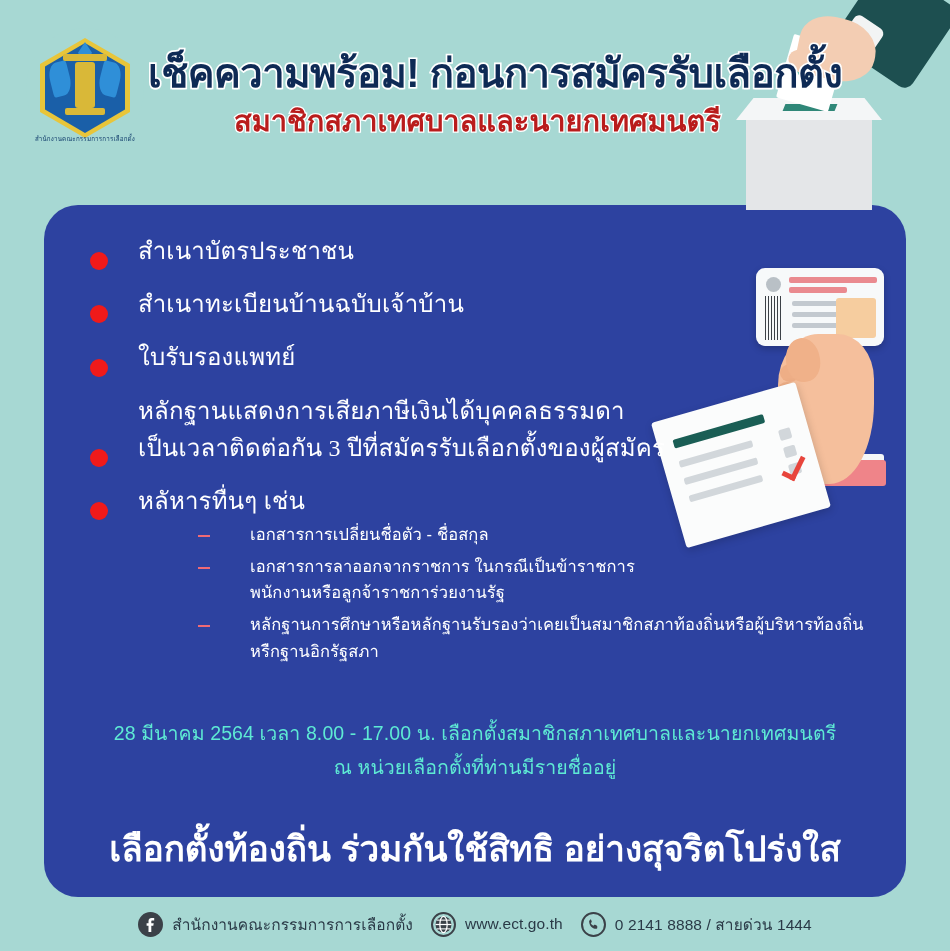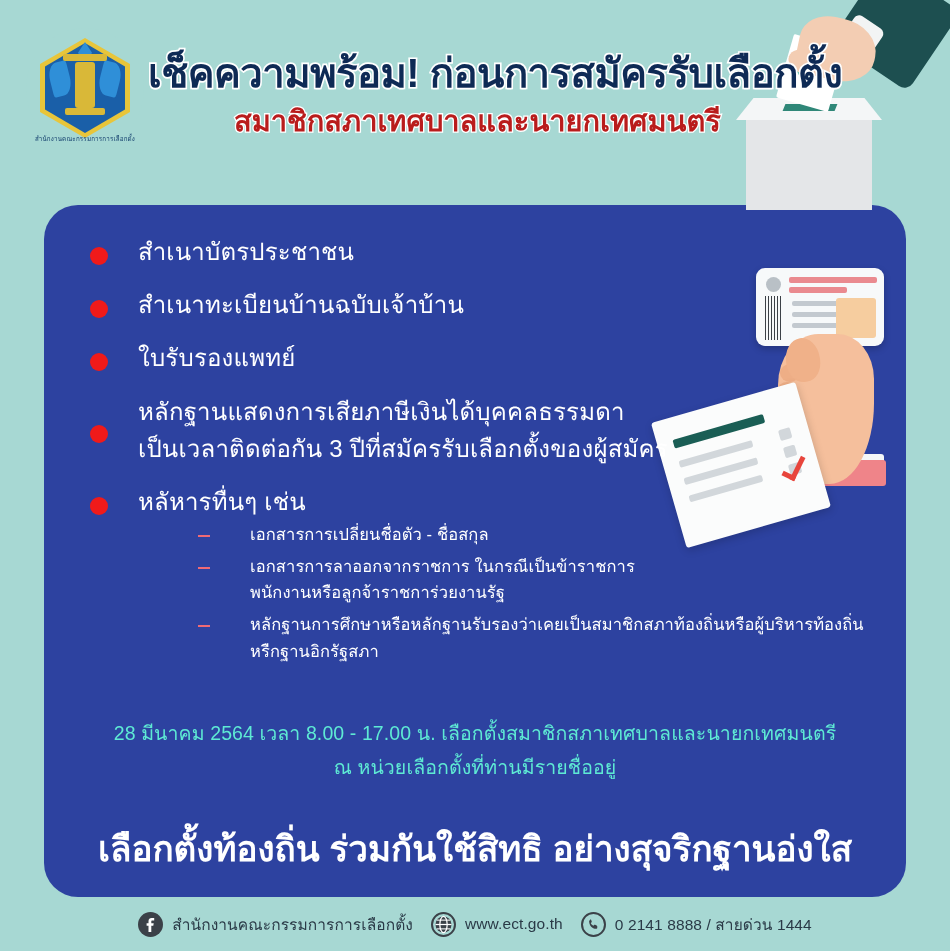--- a/index.html
+++ b/index.html
@@ -227,22 +227,23 @@
   }
 
   .bullet-list {
     position: absolute;
     left: 46px; top: 28px;
     width: 640px;
     z-index: 4;
   }
   .bullet-row {
     display: flex;
-    align-items: center;
+    align-items: flex-end;
     margin-bottom: 16px;
+    font-family: Liberation Serif, serif;
   }
   .bullet-dot {
     flex: 0 0 auto;
     width: 18px; height: 18px;
     border-radius: 50%;
     background: #f01a1a;
     margin-top: 9px;
     margin-right: 30px;
   }
   .bullet-text {
@@ -600,21 +601,21 @@
           <span class="line2">หรืกฐานอิกรัฐสภา</span>
         </span>
       </div>
     </div>
 
     <div class="date-block">
       <div class="date-line">28 มีนาคม 2564 เวลา 8.00 - 17.00 น. เลือกตั้งสมาชิกสภาเทศบาลและนายกเทศมนตรี</div>
       <div class="date-line">ณ หน่วยเลือกตั้งที่ท่านมีรายชื่ออยู่</div>
     </div>
 
-    <div class="slogan">เลือกตั้งท้องถิ่น ร่วมกันใช้สิทธิ อย่างสุจริกฐานอ่งใส</div>
+    <div class="slogan">เลือกตั้งท้องถิ่น ร่วมกันใช้สิทธิ อย่างสุจริตโปร่งใส</div>
 
   </div>
 
   <div class="footer">
 
     <div class="f-item">
       <span class="f-icon">
         <svg width="25" height="25" viewBox="0 0 25 25" aria-hidden="true">
           <path d="M14.3 8.6h1.9V6.1h-2.5c-2 0-3.2 1.2-3.2 3.2v1.9H8.6v2.6h1.9v6.3h2.8v-6.3h2l.4-2.6h-2.4V9.6c0-.7.3-1 1-1z" fill="#ffffff"></path>
         </svg>

